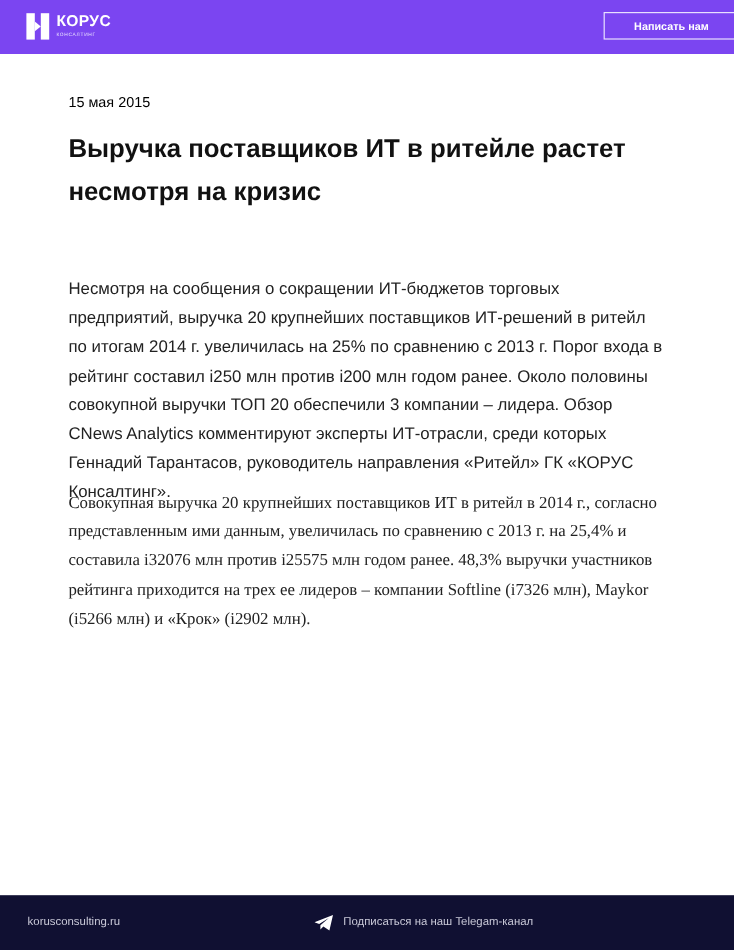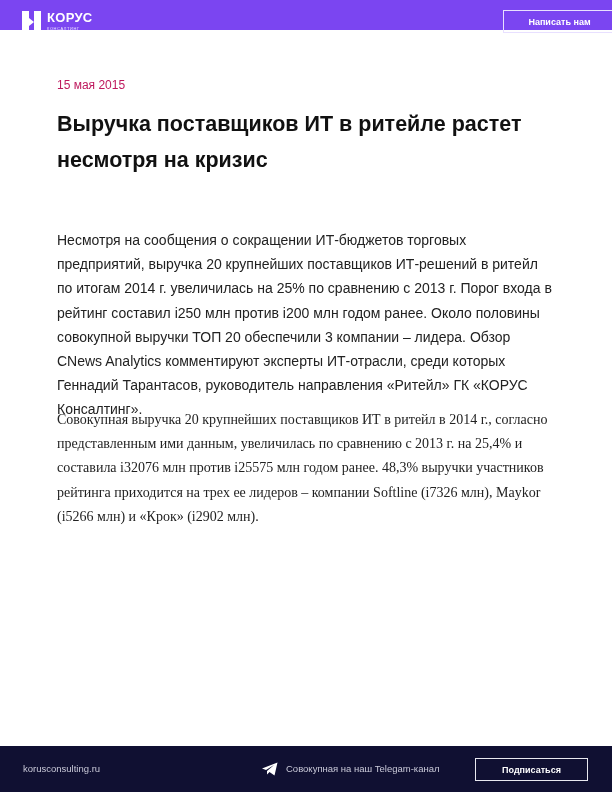--- a/index.html
+++ b/index.html
@@ -1,20 +1,20 @@
 <!DOCTYPE html>
 <html><head>
   <meta charset="utf-8">
   <style>
     * { margin: 0; padding: 0; box-sizing: border-box; }
     html, body { width: 612px; height: 792px; background: #ffffff; overflow: hidden; }
     body { position: relative; font-family: "DejaVu Sans", sans-serif; color: #111111; }
 
     .header {
-      position: absolute; left: 0; top: 0; width: 612px; height: 30px;
+      position: absolute; left: 0; top: 0; width: 612px; height: 45px;
       background: #7b45f1;
     }
     .logo {
       position: absolute; left: 22px; top: 11px; height: 22px;
       display: flex; align-items: flex-start;
     }
     .logo-mark {
       width: 20px; height: 22px; position: relative;
     }
     .logo-mark .bar-l { position: absolute; left: 0; top: 0; width: 7px; height: 22px; background: #fff; }
@@ -26,21 +26,21 @@
     .logo-sub { color: #e9e0ff; font-family: "Liberation Sans", sans-serif; font-size: 4px; line-height: 6px; letter-spacing: 0.6px; margin-top: 1px; }
 
     .write-button {
       position: absolute; left: 503px; top: 10px; width: 113px; height: 23px;
       border: 1px solid #e8e0ff; color: #fff; background: transparent;
       font-family: "Liberation Sans", sans-serif; font-weight: bold; font-size: 9px;
       display: flex; align-items: center; justify-content: center;
     }
     .date {
       position: absolute; left: 57px; top: 78px;
-      font-family: "Liberation Sans", sans-serif; font-size: 12px; color: #be185d;
+      font-family: "Liberation Sans", sans-serif; font-size: 12px; color: #000000;
     }
     .title {
       position: absolute; left: 57px; top: 106px; width: 500px;
       font-family: "Liberation Sans", sans-serif; font-weight: bold; font-size: 21.5px;
       line-height: 36px; color: #111;
     }
     .para {
       position: absolute; left: 57px; width: 500px;
       font-family: "Liberation Sans", sans-serif; font-size: 14px; line-height: 24.2px; color: #222;
     }
@@ -88,15 +88,14 @@
 <div class="date">15 мая 2015</div>
 <h1 class="title">Выручка поставщиков ИТ в ритейле растет несмотря на кризис</h1>
 <p class="para p1">Несмотря на сообщения о сокращении ИТ-бюджетов торговых предприятий, выручка 20 крупнейших поставщиков ИТ-решений в ритейл по итогам 2014 г. увеличилась на 25% по сравнению с 2013 г. Порог входа в рейтинг составил і250 млн против і200 млн годом ранее. Около половины совокупной выручки ТОП 20 обеспечили 3 компании – лидера. Обзор CNews Analytics комментируют эксперты ИТ-отрасли, среди которых Геннадий Тарантасов, руководитель направления «Ритейл» ГК «КОРУС Консалтинг».</p>
 <p class="para p2">Совокупная выручка 20 крупнейших поставщиков ИТ в ритейл в 2014 г., согласно представленным ими данным, увеличилась по сравнению с 2013 г. на 25,4% и составила і32076 млн против і25575 млн годом ранее. 48,3% выручки участников рейтинга приходится на трех ее лидеров – компании Softline (і7326 млн), Maykor (і5266 млн) и «Крок» (і2902 млн).</p>
 
 <footer class="footer">
   <span class="site-link">korusconsulting.ru</span>
   <svg class="telegram-icon" viewBox="0 0 16 14">
     <path d="M0 6.5 L15.5 0.5 L12.5 13.5 L7.5 10 L5 12.5 L5 9 L12 3 L4 8 Z" fill="#ffffff"></path>
   </svg>
-  <span class="tg-text">Совокупная на наш Telegam-канал</span>
-  <div class="subscribe-button">Подписаться</div>
+  <span class="tg-text">Подписаться на наш Telegam-канал</span>
 </footer>
 
 </body></html>

